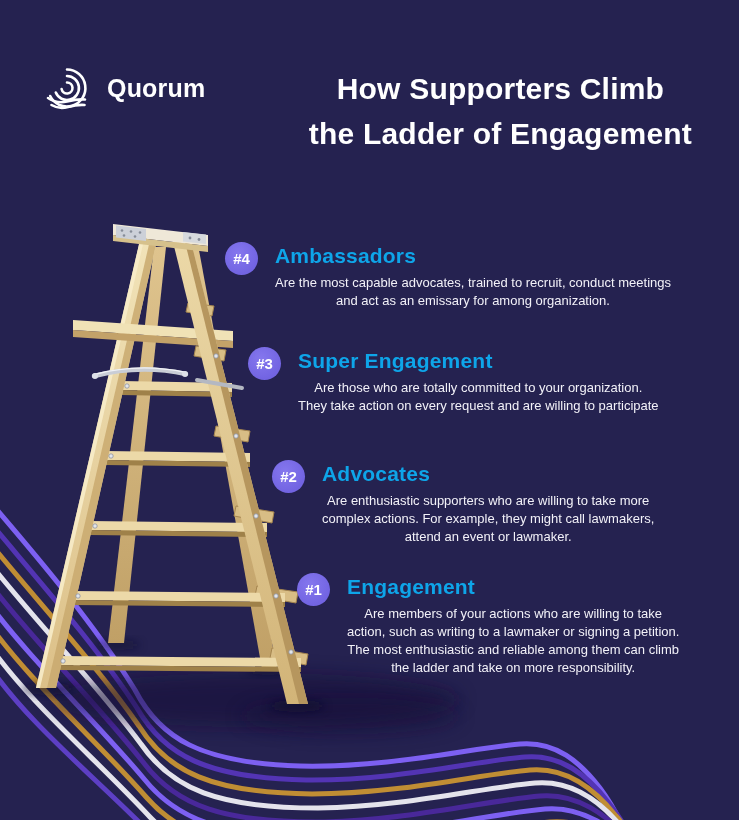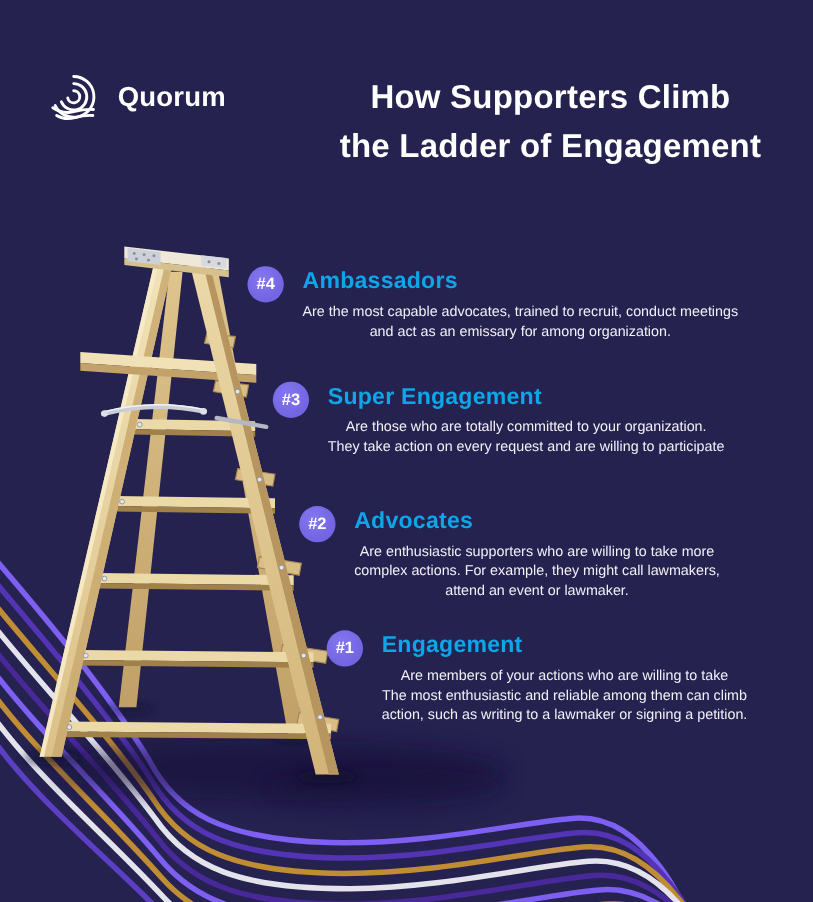--- a/index.html
+++ b/index.html
@@ -249,19 +249,20 @@
       </div>
     </div>
   </div>
 
   <div class="item" style="left:297px;top:573px">
     <div class="badge">#1</div>
     <div class="item-text">
       <h2 class="item-title">Engagement</h2>
       <div class="item-desc">
         <div>Are members of your actions who are willing to take</div>
+        <div>action, such as writing to a lawmaker or signing a petition.</div>
         <div>The most enthusiastic and reliable among them can climb</div>
-        <div>action, such as writing to a lawmaker or signing a petition.</div>
+        <div>the ladder and take on more responsibility.</div>
       </div>
     </div>
   </div>
 
 </div>
 
 </body></html>

